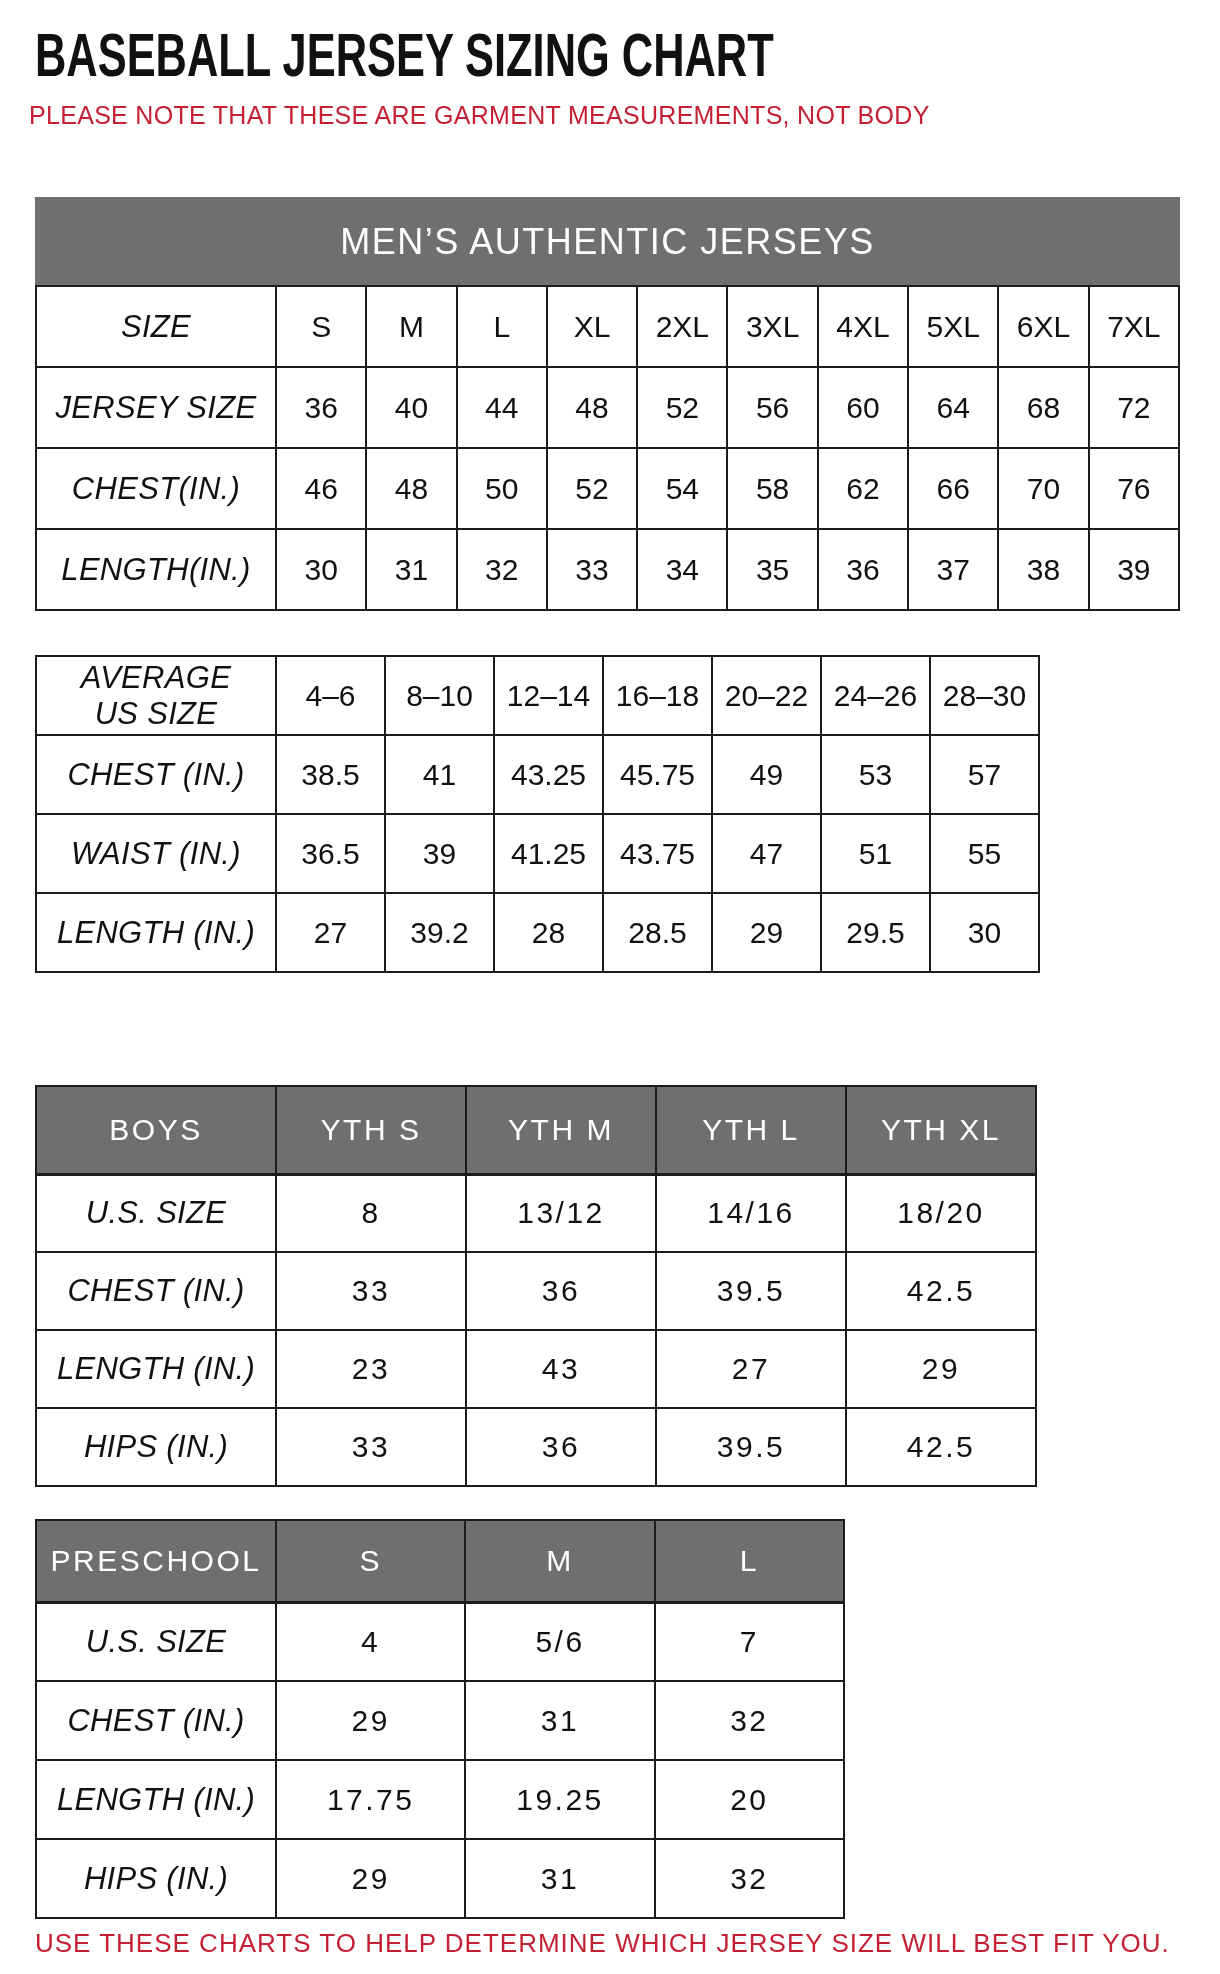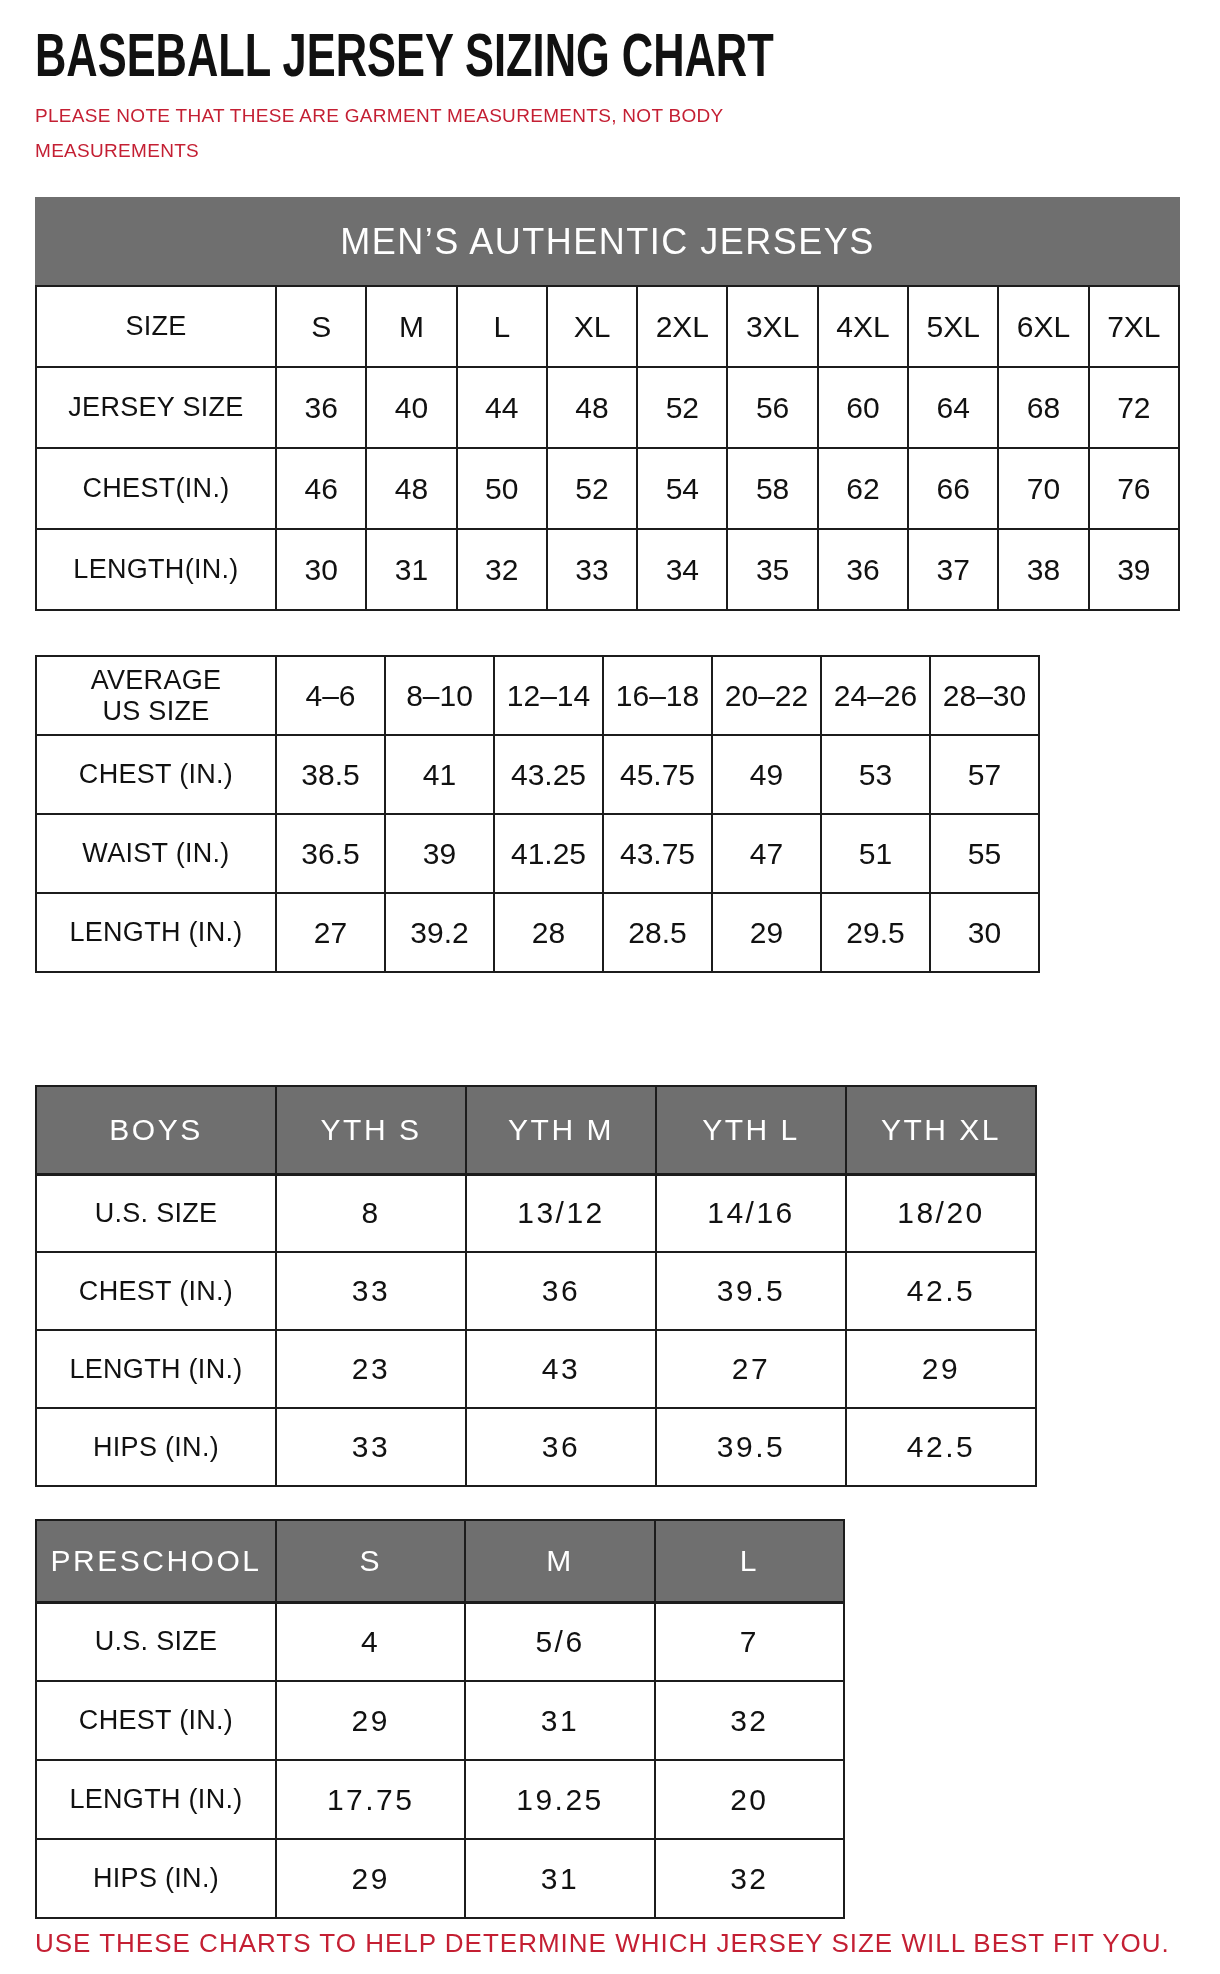--- a/index.html
+++ b/index.html
@@ -13,35 +13,35 @@
   body{font-family:"Liberation Sans", sans-serif;color:var(--text);}
   .page{position:relative;width:1220px;height:1974px;background:var(--page-bg);overflow:hidden;}
 
   .page-title{
     position:absolute;left:35px;top:24px;margin:0;
     font-size:62px;font-weight:900;line-height:1;
     letter-spacing:0px;white-space:nowrap;
     transform:scaleX(0.70);transform-origin:left top;
   }
   .note{
-    position:absolute;left:35px;top:98px;
-    color:var(--red);font-size:19px;line-height:35px;letter-spacing:0.3px;
+    position:absolute;left:29px;top:98px;
+    color:var(--red);font-size:25px;line-height:35px;letter-spacing:0.3px;
   }
   .footer{
     position:absolute;left:35px;top:1928px;
     color:var(--red);font-size:26px;letter-spacing:1px;white-space:nowrap;
   }
 
   table.tbl{border-collapse:collapse;table-layout:fixed;position:absolute;left:35px;background:#fff;}
   .tbl td{
     border:2px solid var(--border);
     text-align:center;vertical-align:middle;
     font-size:30px;padding:0;overflow:hidden;
   }
-  .tbl td.rowlabel{font-size:27px;letter-spacing:0.3px;white-space:pre-line;}
+  .tbl td.rowlabel{font-size:31px;letter-spacing:0.3px;white-space:pre-line;font-style:italic;}
   .tbl td.banner{
     background:var(--header-gray);color:#ffffff;
     border:2px solid var(--header-gray);border-bottom:2px solid var(--border);
     font-size:36px;letter-spacing:1.5px;
   }
   .tbl tr.ghead td{
     background:var(--header-gray);color:#ffffff;
     border-bottom-width:3px;font-size:30px;letter-spacing:1px;
   }
   .col-label{width:240px;}
@@ -60,21 +60,20 @@
   #t2 td:not(.rowlabel), #t3 td:not(.rowlabel){letter-spacing:2.5px;}
 </style>
 </head>
 <body>
 
 <div class="page">
   <h1 class="page-title">BASEBALL JERSEY SIZING CHART</h1>
 
   <div class="note">
     <div>PLEASE NOTE THAT THESE ARE GARMENT MEASUREMENTS, NOT BODY</div>
-    <div>MEASUREMENTS</div>
   </div>
 
   <table id="t0" class="tbl">
       <colgroup>
         <col class="col-label">
         <col>
         <col>
         <col>
         <col>
         <col>

